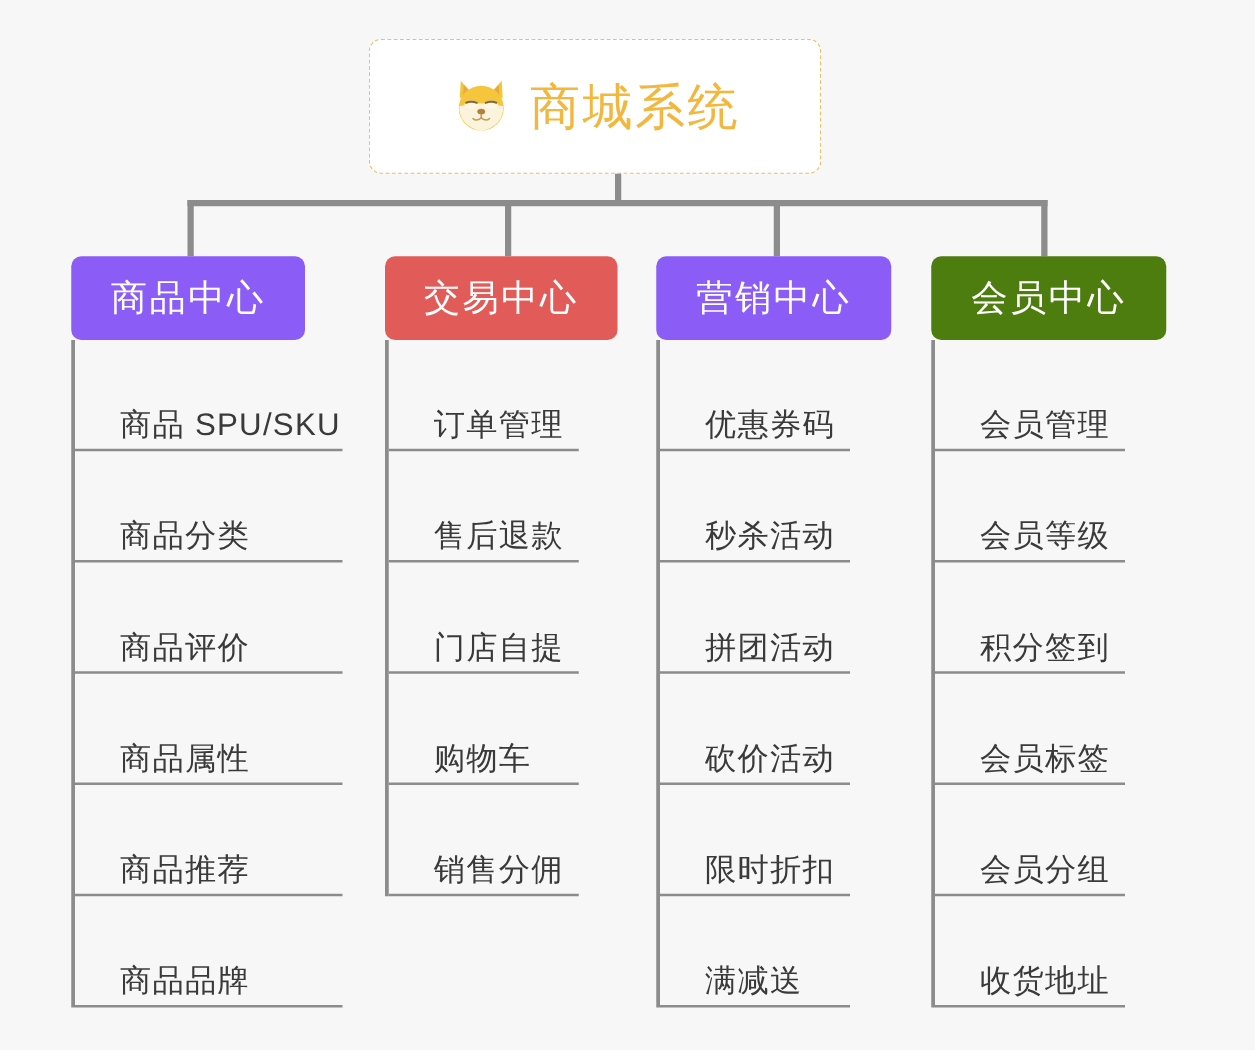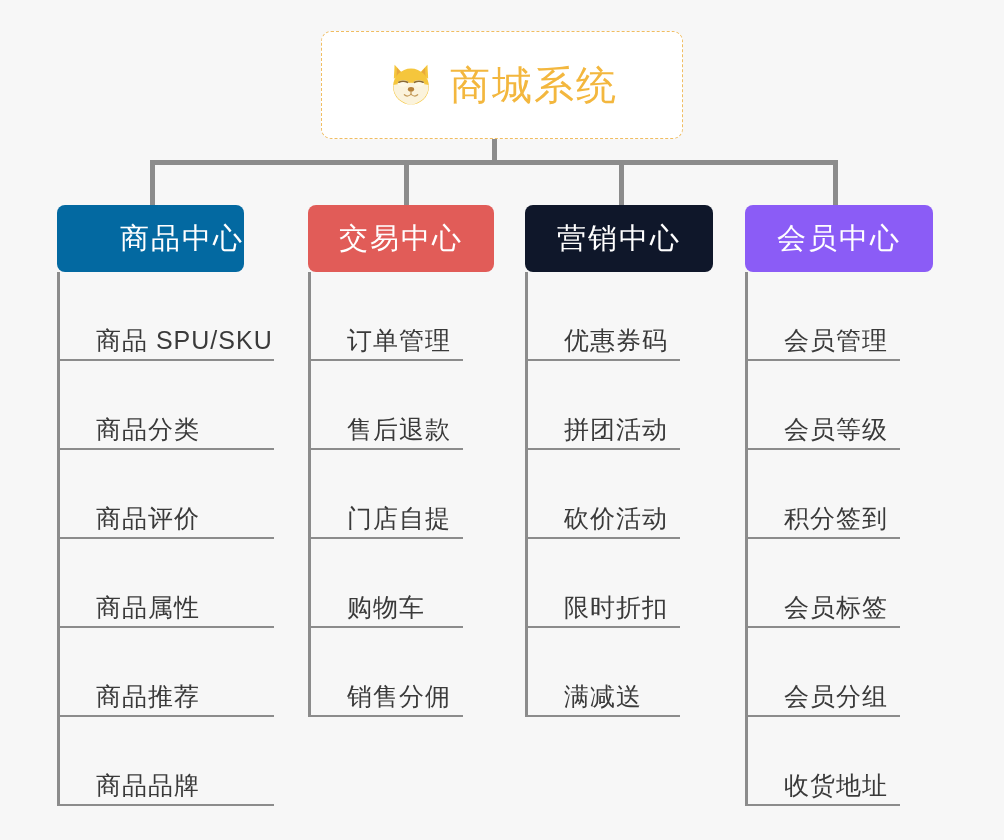--- a/index.html
+++ b/index.html
@@ -18,21 +18,21 @@
 
   #diagram {
     position: relative;
     width: 1004px;
     height: 840px;
   }
 
   
   .root-card {
     position: absolute;
-    left: 321px;
+    left: 295px;
     top: 31px;
     width: 362px;
     height: 108px;
     box-sizing: border-box;
     background: #ffffff;
     border: 1px dashed #f0bd62;
     border-radius: 10px;
     display: flex;
     align-items: center;
     justify-content: center;
@@ -102,24 +102,24 @@
     height: 67px;
     border-radius: 8px;
     display: flex;
     align-items: center;
     justify-content: center;
     color: #ffffff;
     font-size: 29px;
     letter-spacing: 2px;
     white-space: nowrap;
   }
-  .column.c1 .col-header { width: 187px; background: #0369a1; justify-content: flex-end; }
+  .column.c1 .col-header { width: 187px; background: #8b5cf6; }
   .column.c2 .col-header { width: 186px; background: #e15c58; }
-  .column.c3 .col-header { width: 188px; background: #0f172a; }
-  .column.c4 .col-header { width: 188px; background: #8b5cf6; }
+  .column.c3 .col-header { width: 188px; background: #8b5cf6; }
+  .column.c4 .col-header { width: 188px; background: #4d7c0f; }
 
   
   .col-items {
     position: relative;
     padding-left: 0;
     border-left: 3px solid #8c8c8c;
   }
   .col-item {
     box-sizing: border-box;
     height: 89px;
@@ -231,20 +231,23 @@
 
     <div class="column c3">
       <div class="col-header">
         <span>营销中心</span>
       </div>
       <div class="col-items">
         <div class="col-item">
           <span class="col-item-label">优惠券码</span>
         </div>
         <div class="col-item">
+          <span class="col-item-label">秒杀活动</span>
+        </div>
+        <div class="col-item">
           <span class="col-item-label">拼团活动</span>
         </div>
         <div class="col-item">
           <span class="col-item-label">砍价活动</span>
         </div>
         <div class="col-item">
           <span class="col-item-label">限时折扣</span>
         </div>
         <div class="col-item">
           <span class="col-item-label">满减送</span>

